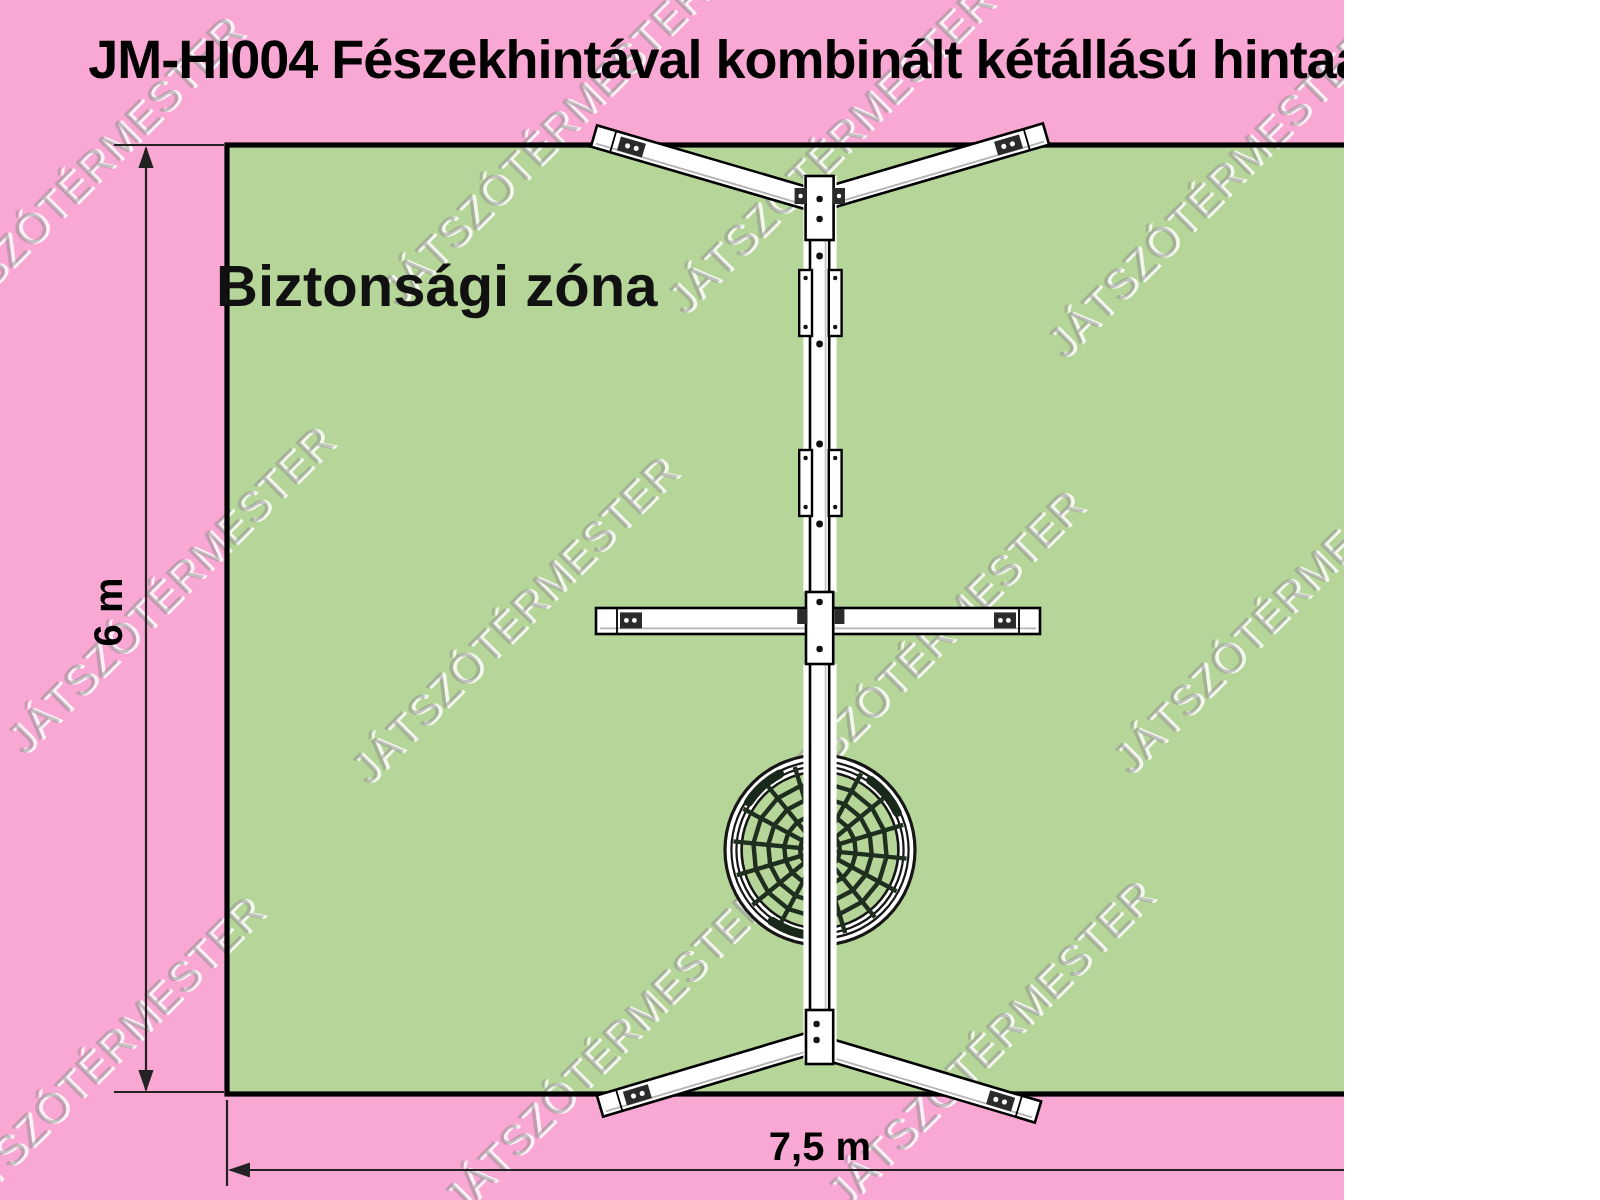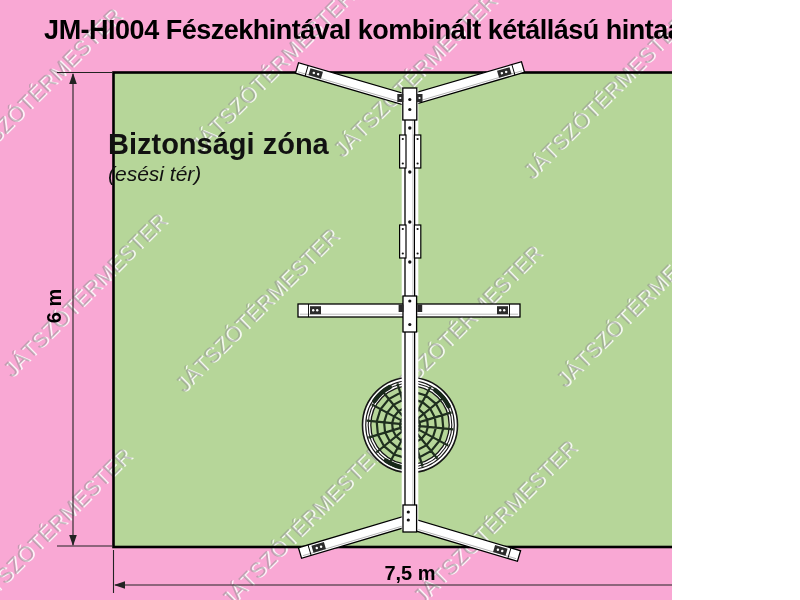--- a/index.html
+++ b/index.html
@@ -200,16 +200,15 @@
         <circle cx="409.8" cy="128" r="1.7"></circle>
           <circle cx="409.8" cy="172" r="1.7"></circle>
         <circle cx="409.8" cy="222" r="1.7"></circle>
           <circle cx="409.8" cy="262" r="1.7"></circle>
       </g>
     </g>
   </svg>
 
   <div class="zone-label">
     <div class="main">Biztonsági zóna</div>
-    <div class="sub">(esési tér)</div>
   </div>
 
 </div>
 
 </body></html>

